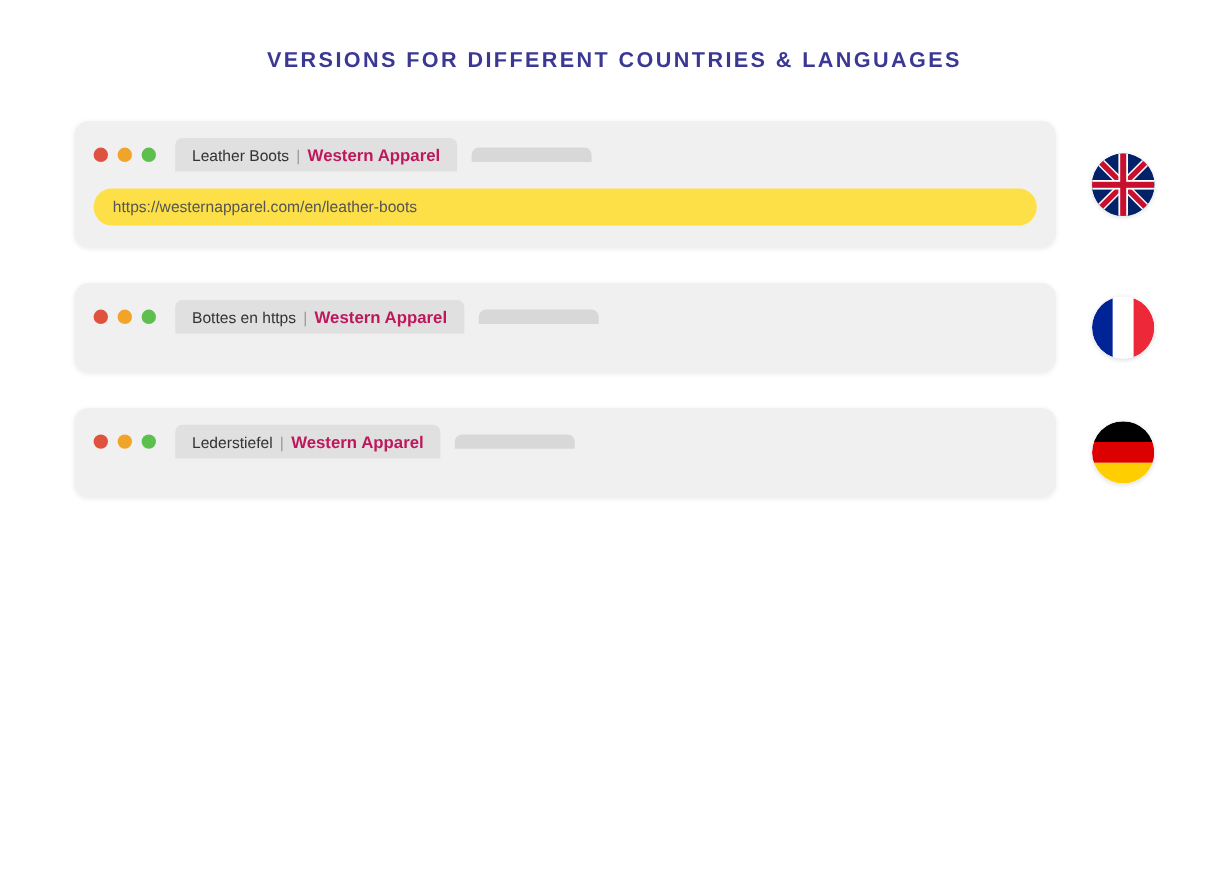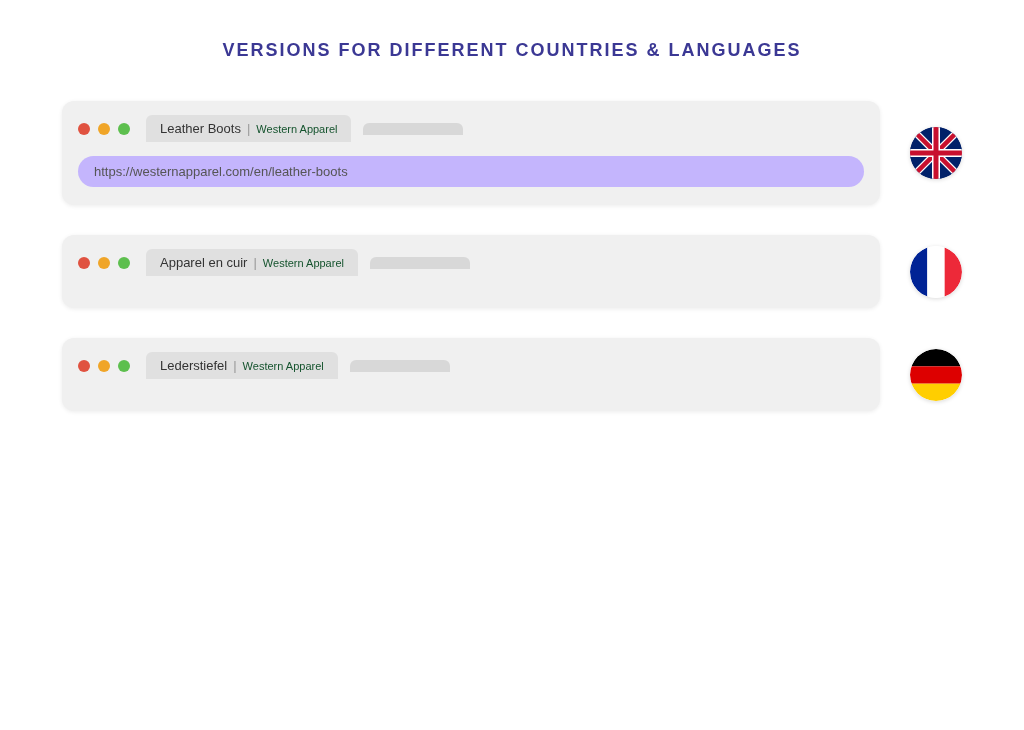--- a/index.html
+++ b/index.html
@@ -90,34 +90,35 @@
       color: #999;
       font-size: 13px;
     }
 
     .tab-part-main {
       color: #333;
       font-size: 13px;
     }
 
     .tab-part-site {
-      color: #14532d;
-      font-size: 11px;
+      color: #be185d;
+      font-size: 14px;
+      font-weight: bold;
     }
 
     .browser-tab-placeholder {
       background: #d8d8d8;
       border-radius: 6px 6px 0 0;
       padding: 6px 50px;
       margin-left: 4px;
       display: inline-block;
     }
 
     .browser-url-bar {
-      background: #c4b5fd;
+      background: #fde047;
       border-radius: 20px;
       padding: 8px 16px;
       font-size: 13px;
       color: #555;
       width: 100%;
     }
 
     .flag-circle {
       width: 52px;
       height: 52px;
@@ -183,21 +184,21 @@
       </div>
     </div>
 
     <div class="browser-row">
       <div class="browser-window">
         <div class="browser-titlebar">
           <span class="dot dot-red"></span>
           <span class="dot dot-orange"></span>
           <span class="dot dot-green"></span>
           <div class="browser-tab">
-            <span class="tab-part-main">Apparel en cuir</span>
+            <span class="tab-part-main">Bottes en https</span>
             <span class="tab-separator">|</span>
             <span class="tab-part-site">Western Apparel</span>
           </div>
           <div class="browser-tab-placeholder"></div>
         </div>
       </div>
       <div class="flag-circle">
         <svg width="52" height="52" viewBox="0 0 52 52" xmlns="http://www.w3.org/2000/svg">
           <defs>
             <clipPath id="circle-clip-fr">

